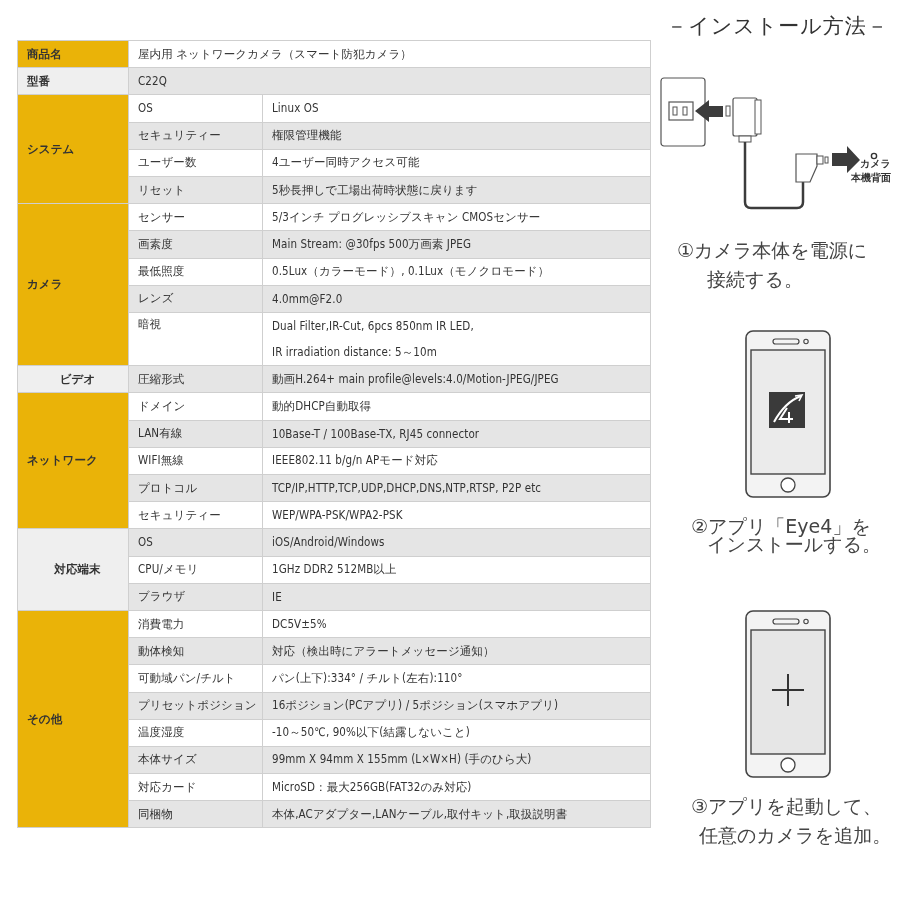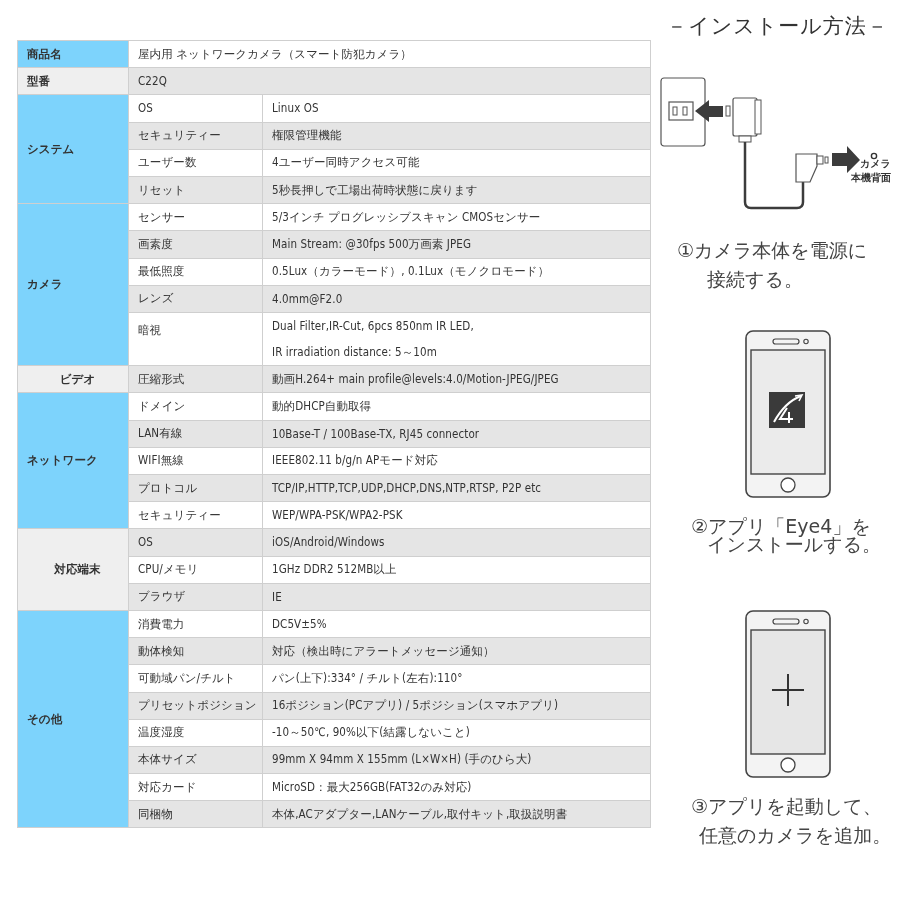--- a/index.html
+++ b/index.html
@@ -5,21 +5,21 @@
   html, body { margin: 0; padding: 0; background: #ffffff; }
   body { width: 900px; height: 900px; position: relative; overflow: hidden;
          font-family: "DejaVu Sans", "Liberation Sans", sans-serif; color: #333; }
 
   
   .spec { position: absolute; left: 17px; top: 40px; width: 633px;
           border-collapse: collapse; font-size: 11.5px; table-layout: fixed; }
   .spec td { border: 1px solid #cfcfcf; height: 26.2px; padding: 0 0 0 9px;
              vertical-align: middle; white-space: nowrap; overflow: hidden;
              font-family: "DejaVu Sans Condensed", "DejaVu Sans", sans-serif; letter-spacing: 0.1px; }
-  .spec td.cat { font-weight: bold; color: #333; background: #7dd3fc; }
+  .spec td.cat { font-weight: bold; color: #333; background: #eab308; }
   .spec tr.alt td.sub, .spec tr.alt td.val { background: #e5e5e5; }
   .spec tr.alt td.cat { background: #efefef; }
   .spec td.cat.gray { background: #efefef; text-align: center; }
   .spec col.c1 { width: 111px; } .spec col.c2 { width: 134px; } .spec col.c3 { width: 388px; }
 
   
   .panel { position: absolute; left: 655px; top: 0; width: 245px; height: 804px; }
   .panel-title { position: absolute; left: 0; width: 245px; top: 12px; text-align: center;
                  font-size: 21px; color: #333; letter-spacing: 1px; }
   .step-text { position: absolute; font-size: 19px; color: #444; line-height: 29px; white-space: nowrap; }
@@ -75,21 +75,21 @@
     </tr>
     <tr>
       <td class="sub">最低照度</td>
       <td class="val">0.5Lux（カラーモード）, 0.1Lux（モノクロモード）</td>
     </tr>
     <tr class="alt">
       <td class="sub">レンズ</td>
       <td class="val">4.0mm@F2.0</td>
     </tr>
     <tr>
-      <td class="sub" rowspan="2" style="vertical-align:top;padding-top:10px;">暗視</td>
+      <td class="sub" rowspan="2" style="vertical-align:top;padding-top:4px;">暗視</td>
       <td class="val" style="border-bottom:none;">Dual Filter,IR-Cut, 6pcs 850nm IR LED,</td>
     </tr>
     <tr>
       <td class="val" style="border-top:none;">IR irradiation distance: 5～10m</td>
     </tr>
 
     <tr class="alt">
       <td class="cat gray">ビデオ</td>
       <td class="sub">圧縮形式</td>
       <td class="val">動画H.264+ main profile@levels:4.0/Motion-JPEG/JPEG</td>

